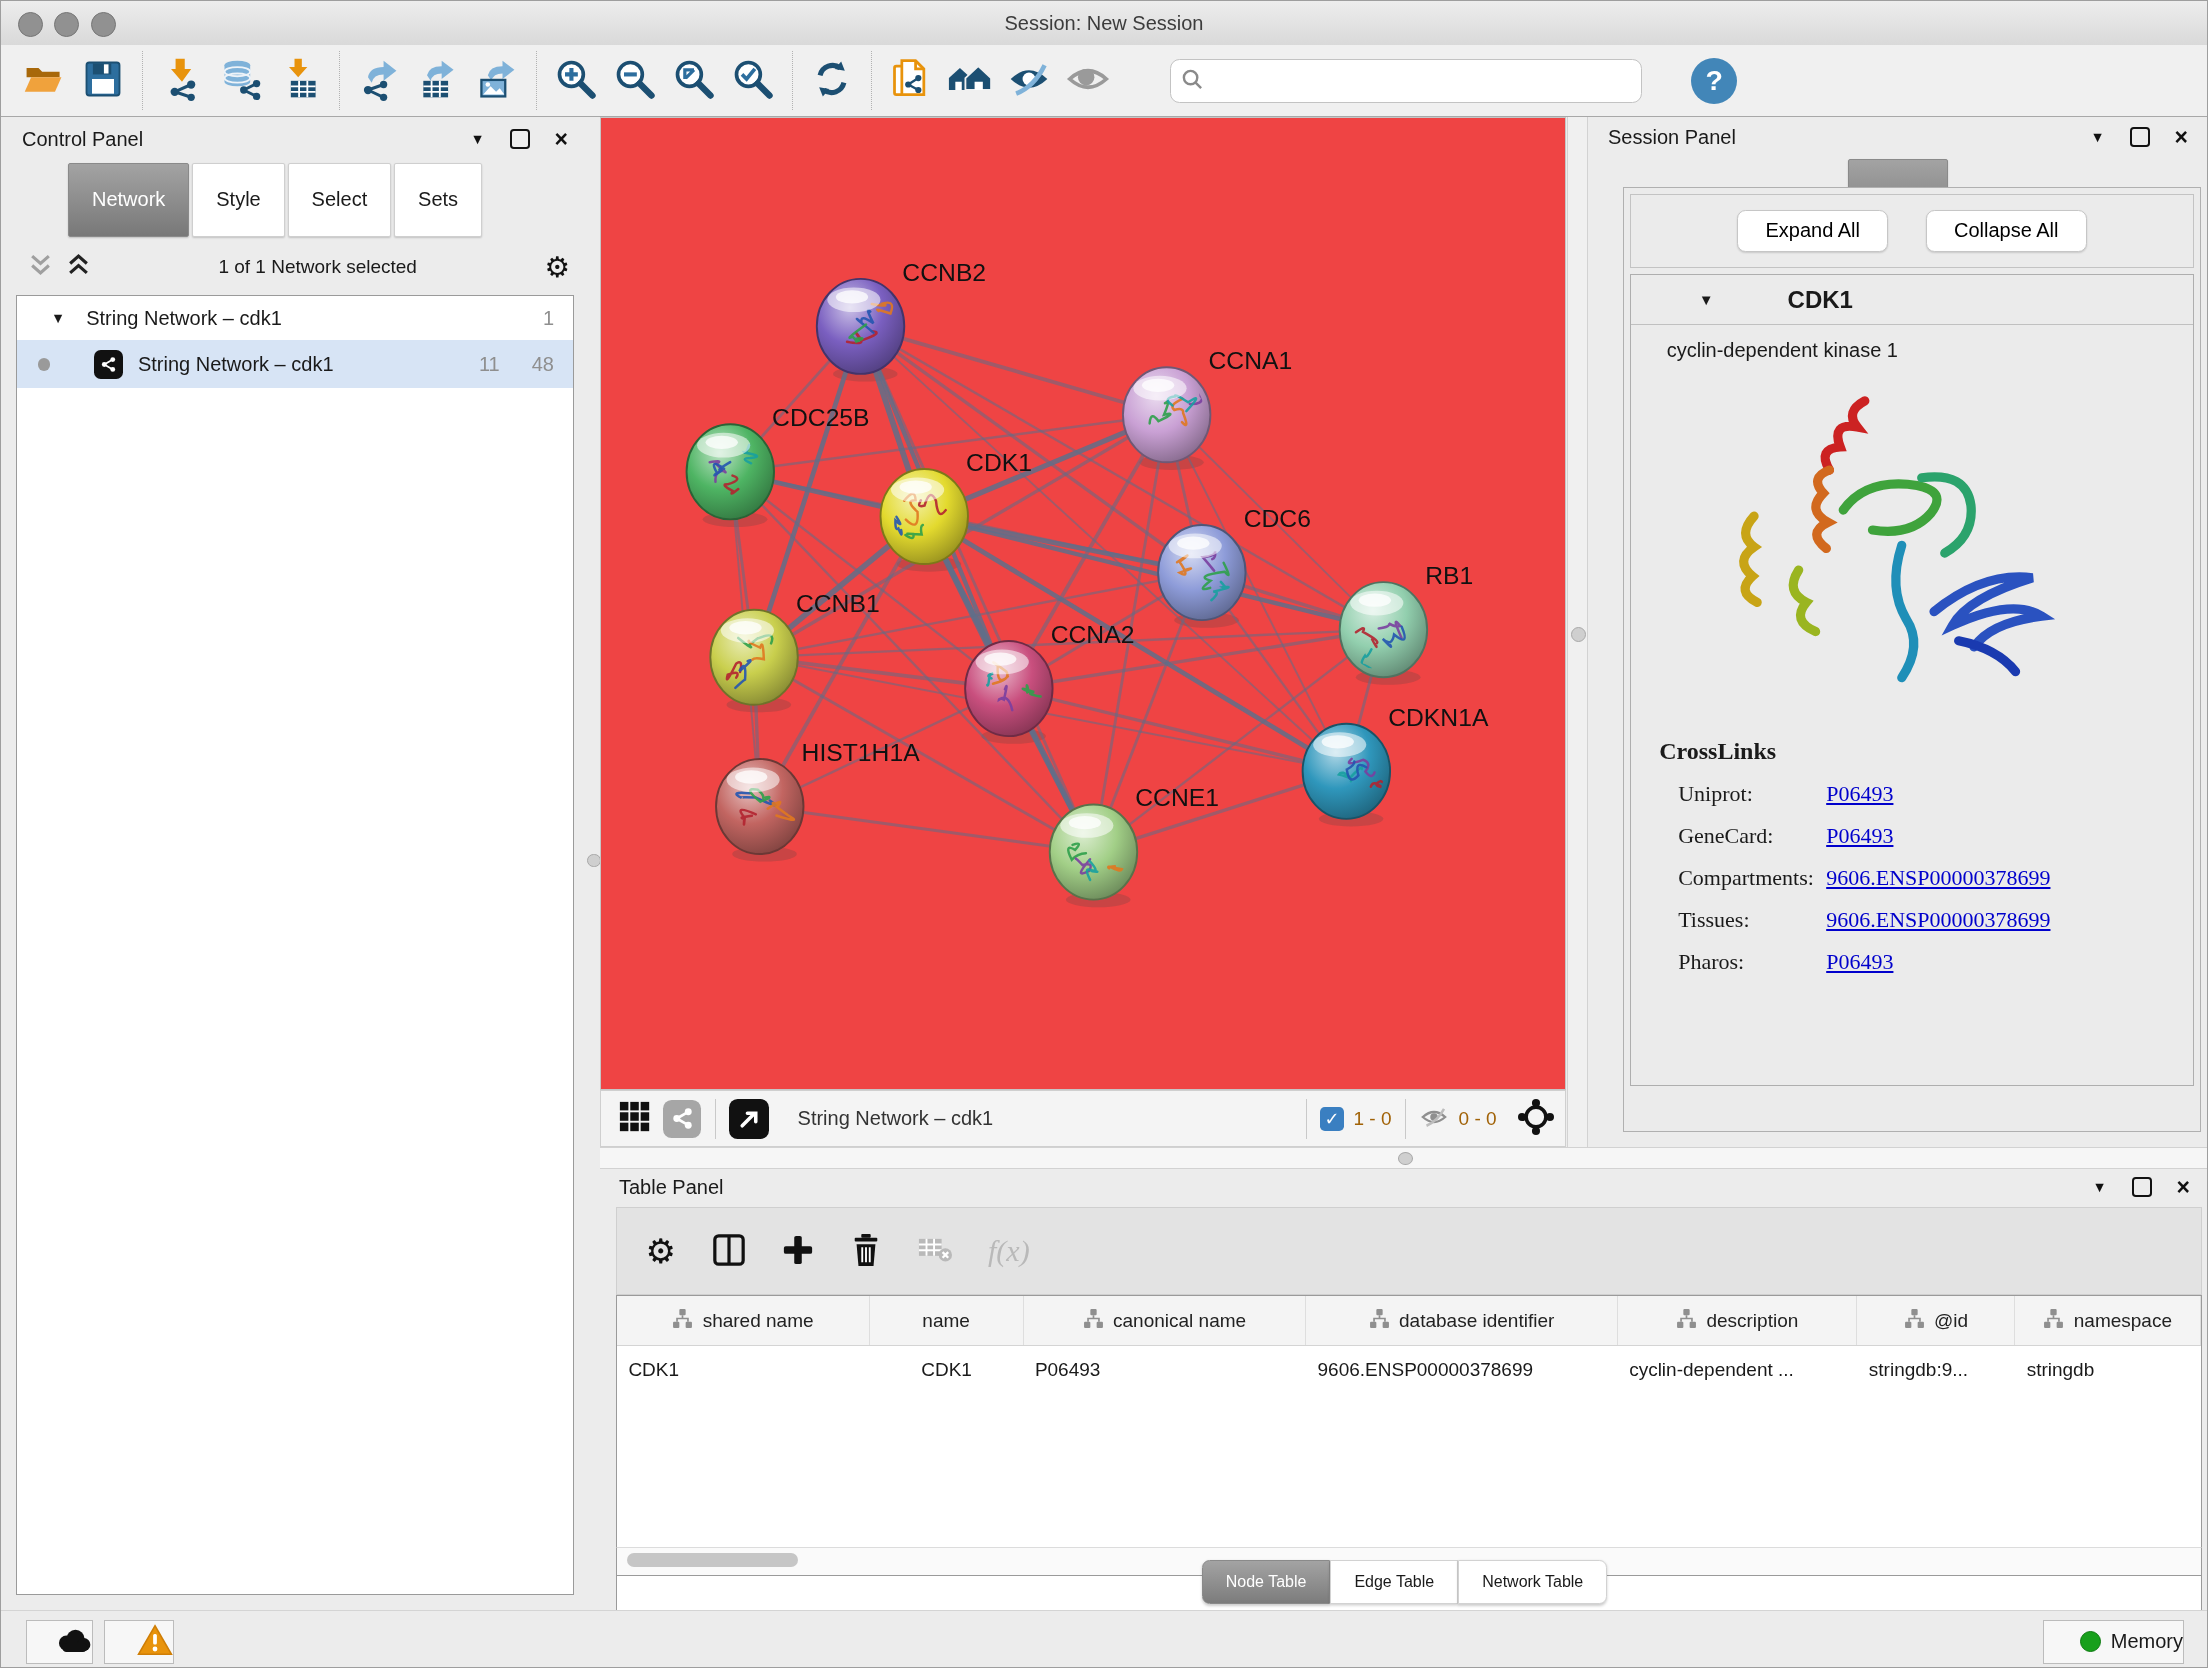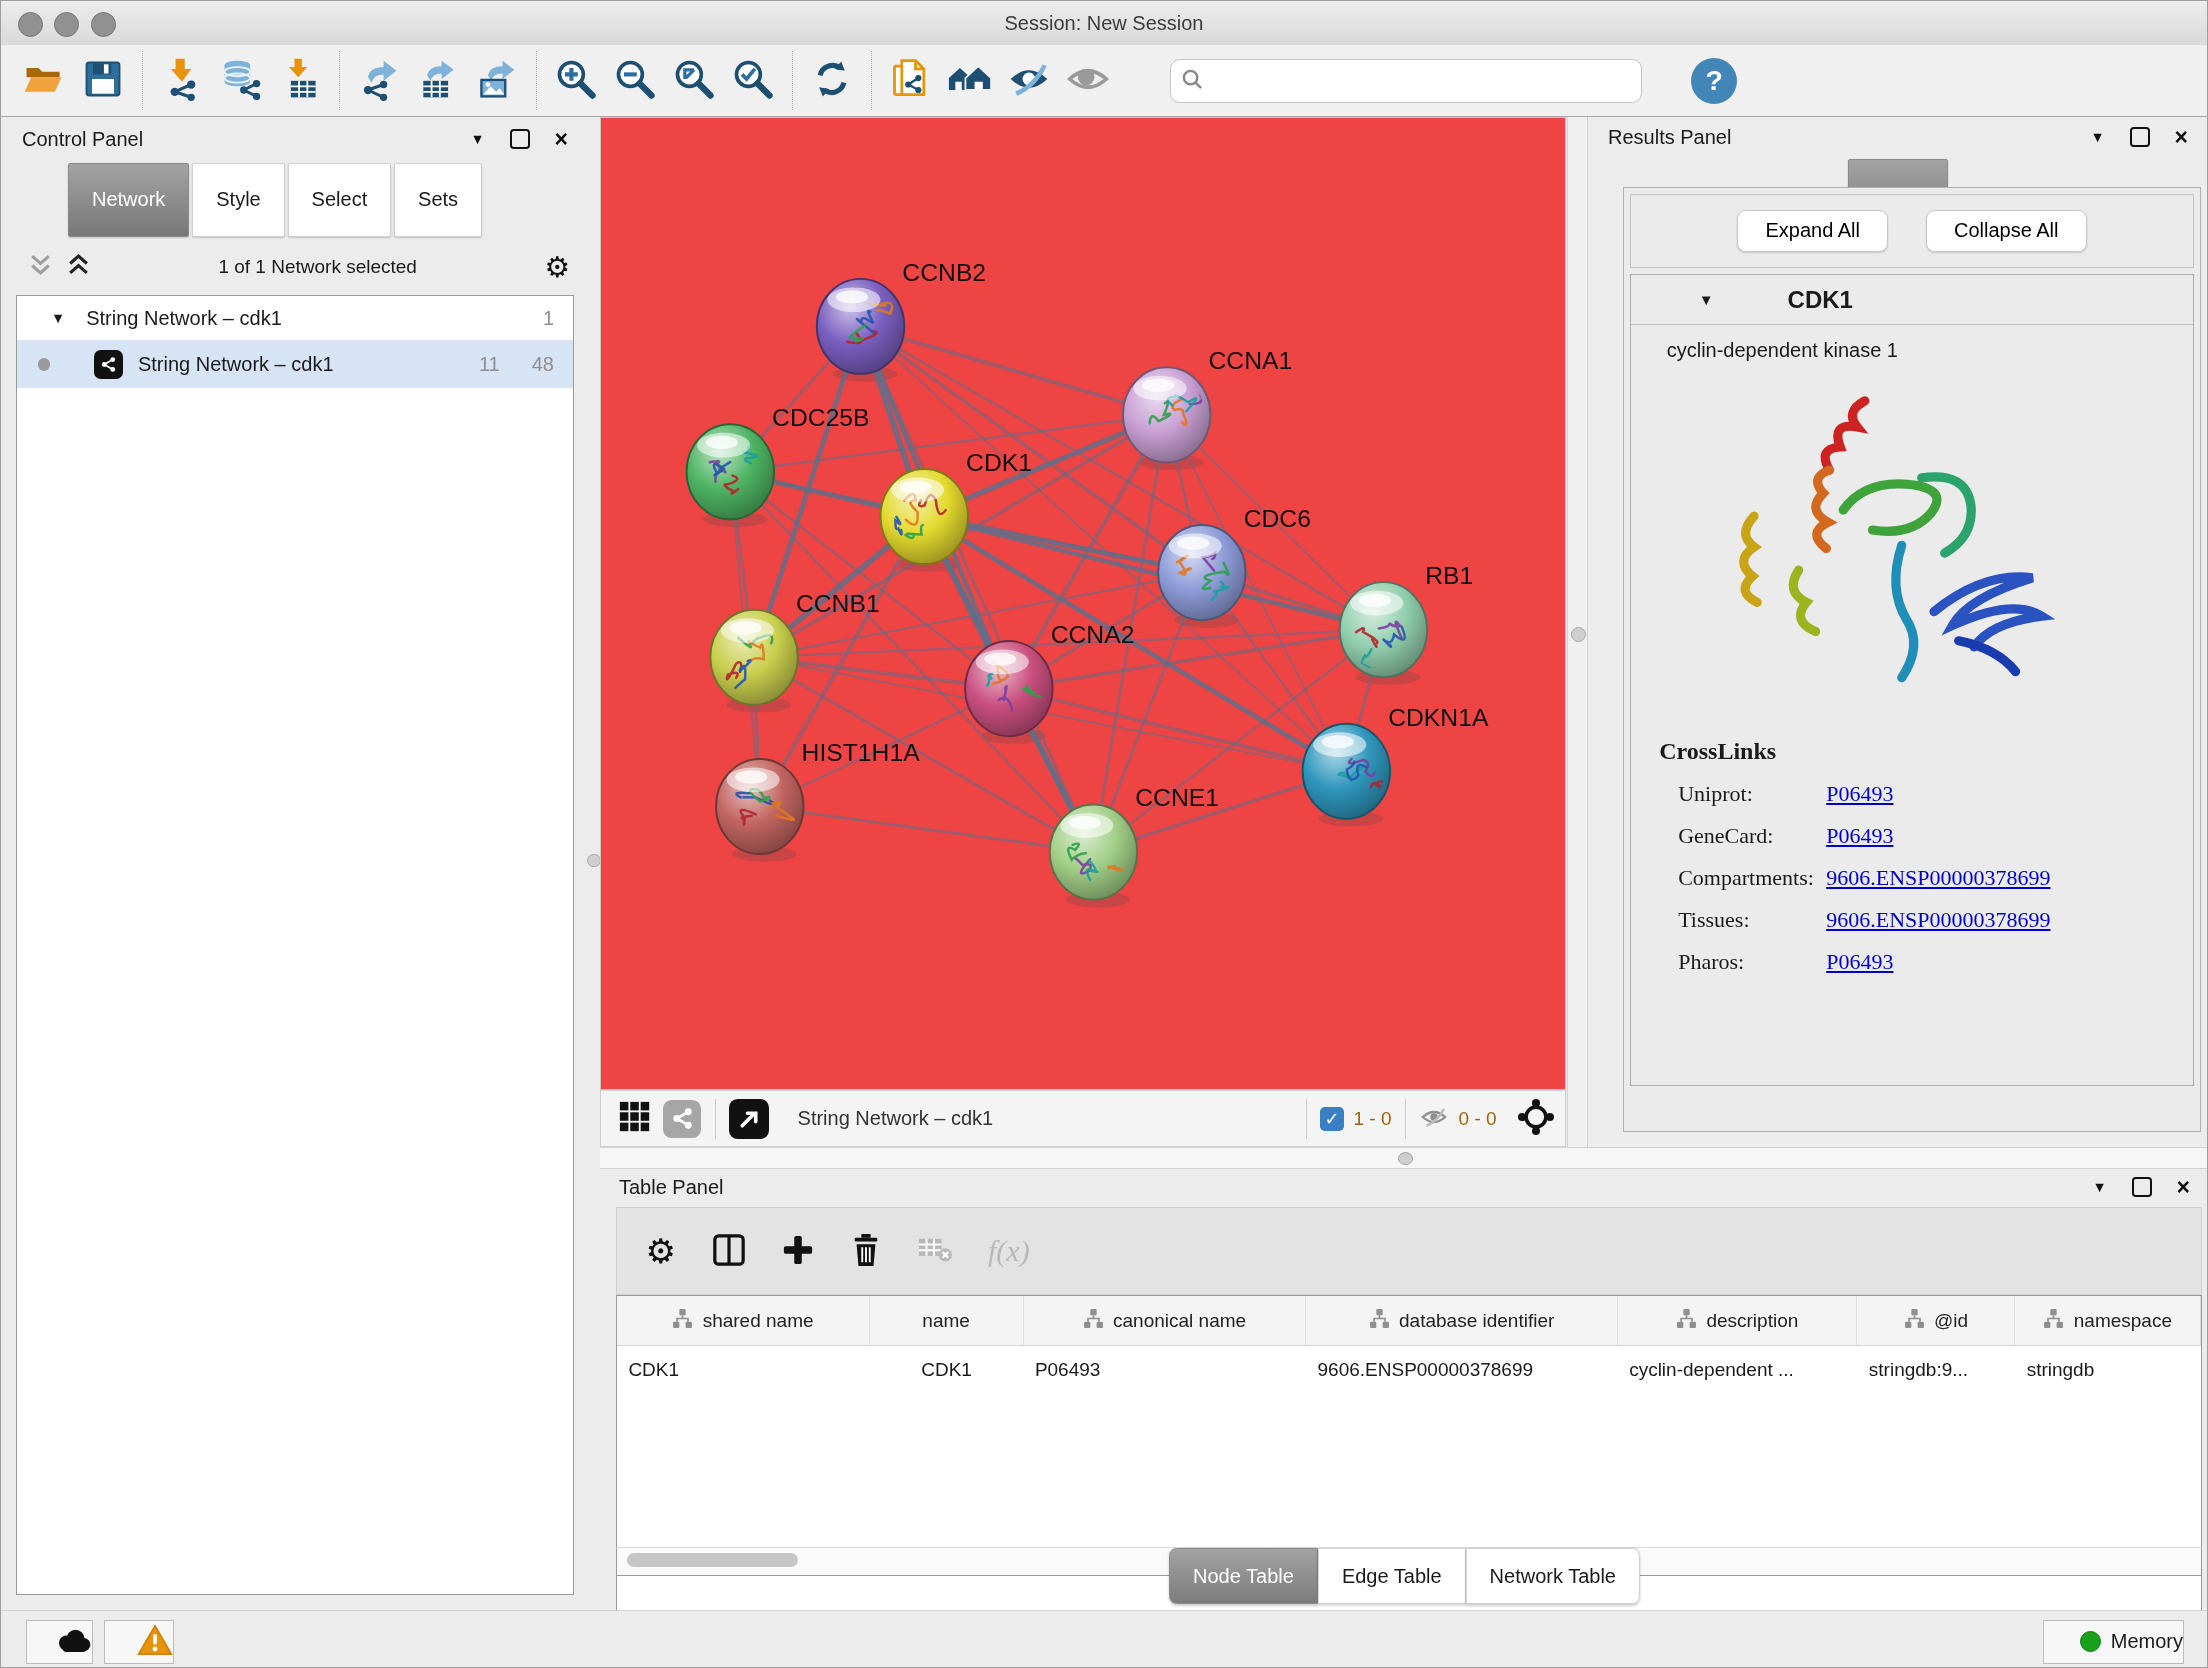--- a/index.html
+++ b/index.html
@@ -98,21 +98,21 @@
     border:1.9px solid #9a9a9a;box-sizing:border-box;overflow:hidden;}
   .thead{display:flex;height:49px;background:#f4f4f4;border-bottom:1.9px solid #d4d4d4;}
   .th{display:flex;align-items:center;justify-content:center;gap:9.5px;font-size:19px;color:#222;
     border-right:1px solid #dedede;box-sizing:border-box;}
   .trowdata{display:flex;height:48px;}
   .td{display:flex;align-items:center;padding-left:11.4px;font-size:19px;box-sizing:border-box;}
   .hscroll{position:absolute;left:16px;top:378px;width:1586px;height:28.5px;background:#fafafa;
     border:1.9px solid #9a9a9a;border-top:1px solid #dcdcdc;box-sizing:border-box;}
   .hthumb{position:absolute;left:9.5px;top:4.8px;width:171px;height:14.3px;border-radius:7.6px;background:#c6c6c6;}
   .tp-tabs{position:absolute;left:0;right:0;bottom:5.7px;display:flex;justify-content:center;}
-  .btab{height:42px;padding:6px 23px;display:flex;align-items:center;background:#fff;font-size:20px;
+  .btab{height:42px;padding:0 23px;display:flex;align-items:center;background:#fff;font-size:16px;
     border:1px solid #d2d2d2;box-shadow:0 1.9px 2.9px rgba(0,0,0,.2);}
   .btab:first-child{border-radius:7.6px 0 0 7.6px;}
   .btab:last-child{border-radius:0 7.6px 7.6px 0;}
   .btab.sel{background:linear-gradient(#a3a3a3,#7c7c7c);color:#fff;border-color:#8a8a8a;}
   
   .footer{position:absolute;left:0;top:1609px;width:100%;height:59px;background:#ececec;
     border-top:1.9px solid #d4d4d4;}
   .fbtn{position:absolute;top:8.6px;height:44px;background:#f7f7f7;border:1.9px solid #bcbcbc;
     display:flex;align-items:center;justify-content:flex-end;box-sizing:border-box;}
   .memdot{width:19px;height:19px;border-radius:50%;background:#18a01c;border:1px solid #0d7a10;margin-right:9.5px;}
@@ -686,21 +686,21 @@
           <circle cx="20" cy="20" r="11" fill="none" stroke="#111" stroke-width="4"></circle>
           <circle cx="20" cy="4.5" r="4.5" fill="#111"></circle>
           <circle cx="20" cy="35.5" r="4.5" fill="#111"></circle>
           <circle cx="4.5" cy="20" r="4.5" fill="#111"></circle>
           <circle cx="35.5" cy="20" r="4.5" fill="#111"></circle>
         </svg></span>
   </div>
 
   <div class="results">
     <div class="rp-header">
-      <span>Results Panel</span>
+      <span>Session Panel</span>
       <span class="sp"></span>
       <span class="win-controls">
         <span class="wc-min">▼</span>
         <span class="wc-float"></span>
         <span class="wc-close">×</span>
       </span>
     </div>
     <div class="rp-tabwrap">
         <div class="ptab sel">String</div>
       </div>

